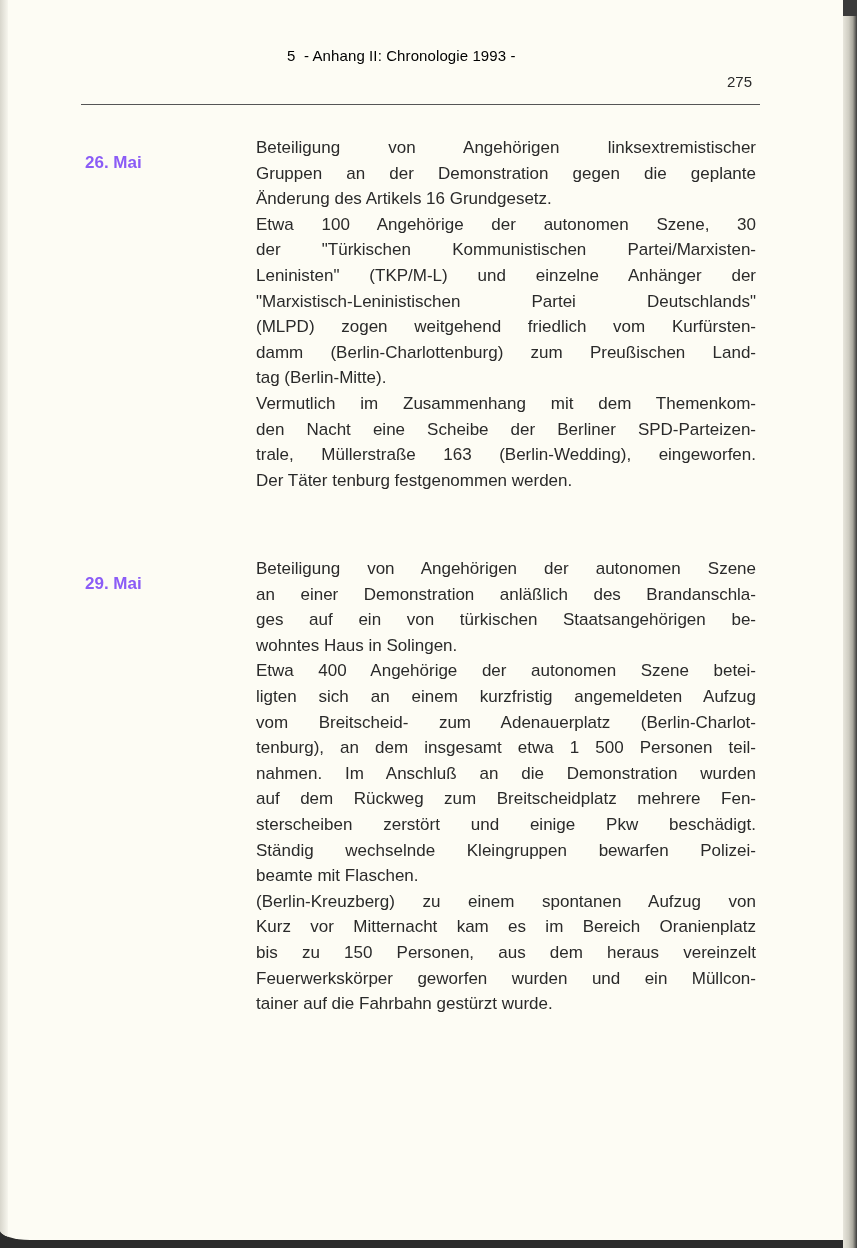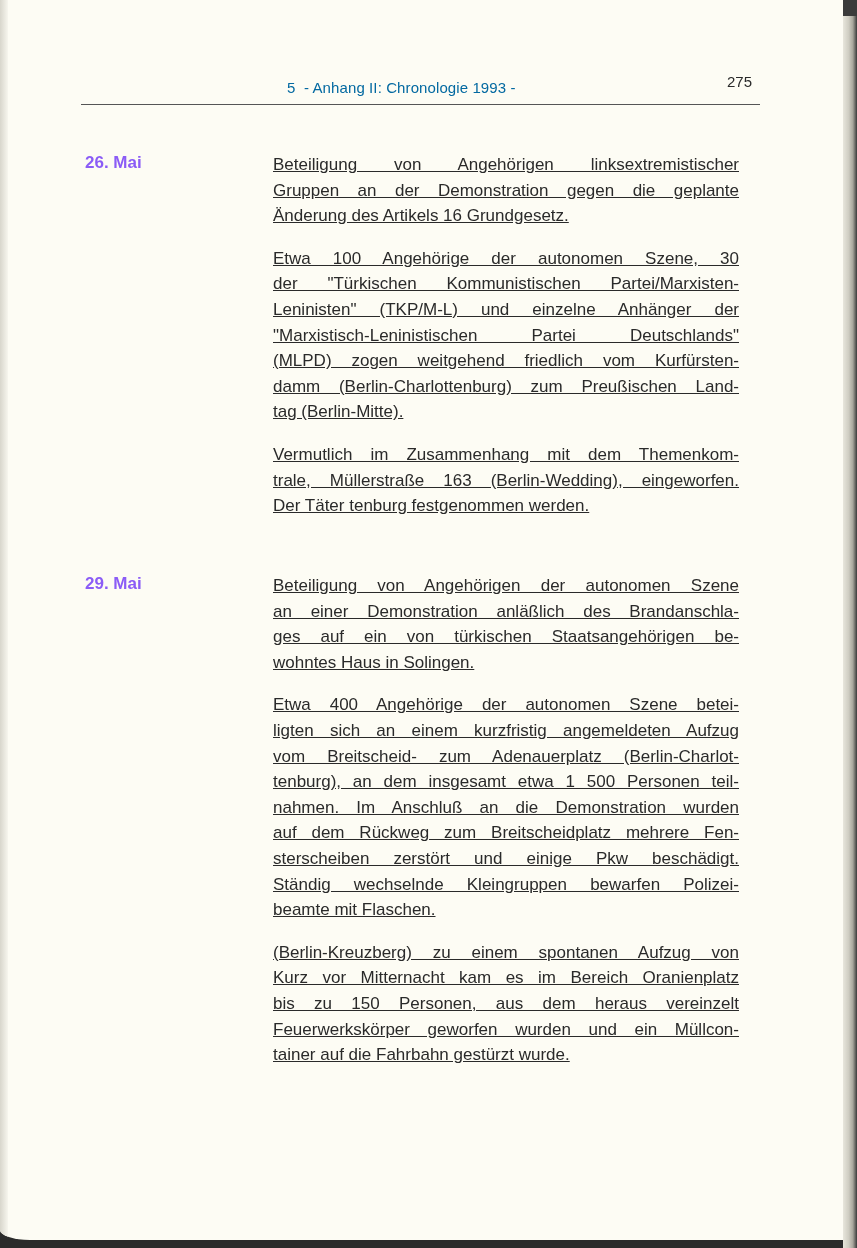--- a/index.html
+++ b/index.html
@@ -53,24 +53,23 @@
       left: 0;
       top: 0;
       width: 845px;
       height: 110px;
     }
     .running-head {
       position: absolute;
       left: 287px;
       top: 47px;
       font-size: 15px;
-      color: #0369a1;
+      color: #000000;
       letter-spacing: 0.1px;
       white-space: pre;
-      margin-top: 32px;
     }
     .page-number {
       position: absolute;
       left: 727px;
       top: 73px;
       font-size: 15px;
       color: #2a2a2a;
     }
     .header-rule {
       position: absolute;
@@ -98,22 +97,21 @@
       position: absolute;
       left: 256px;
       top: 0;
       width: 500px;
     }
     .para {
       font-size: 17px;
       line-height: 25.6px;
       color: #2a2a2a;
       text-align: justify;
-      margin: 17px;
-      text-decoration: underline;
+      margin: 0;
     }
     .line {
       display: block;
       text-align: justify;
       text-align-last: justify;
       height: 25.6px;
       white-space: nowrap;
       overflow: visible;
     }
     .line.last {
@@ -144,20 +142,21 @@
         <span class="line">Etwa 100 Angehörige der autonomen Szene, 30</span>
         <span class="line">der "Türkischen Kommunistischen Partei/Marxisten-</span>
         <span class="line">Leninisten" (TKP/M-L) und einzelne Anhänger der</span>
         <span class="line">"Marxistisch-Leninistischen Partei Deutschlands"</span>
         <span class="line">(MLPD) zogen weitgehend friedlich vom Kurfürsten-</span>
         <span class="line">damm (Berlin-Charlottenburg) zum Preußischen Land-</span>
         <span class="line last">tag (Berlin-Mitte).</span>
       </div>
       <div class="para">
         <span class="line">Vermutlich im Zusammenhang mit dem Themenkom-</span>
+        <span class="line">den Nacht eine Scheibe der Berliner SPD-Parteizen-</span>
         <span class="line">trale, Müllerstraße 163 (Berlin-Wedding), eingeworfen.</span>
         <span class="line last">Der Täter tenburg festgenommen werden.</span>
       </div>
     </div>
   </div>
 
   <div class="entry" style="top:556px;">
     <div class="entry-date">29. Mai</div>
     <div class="entry-body">
       <div class="para">

